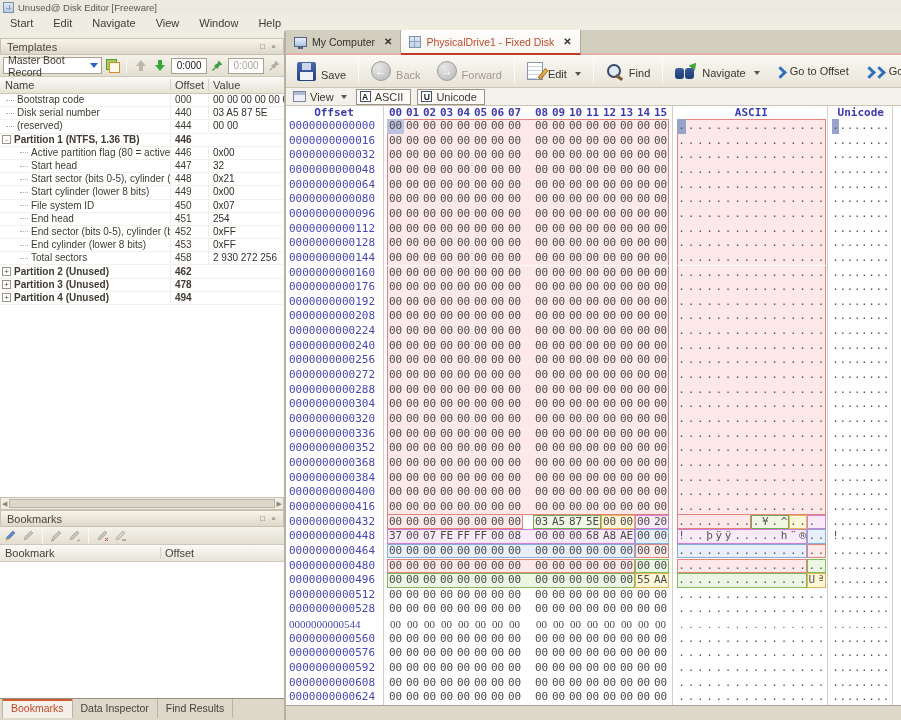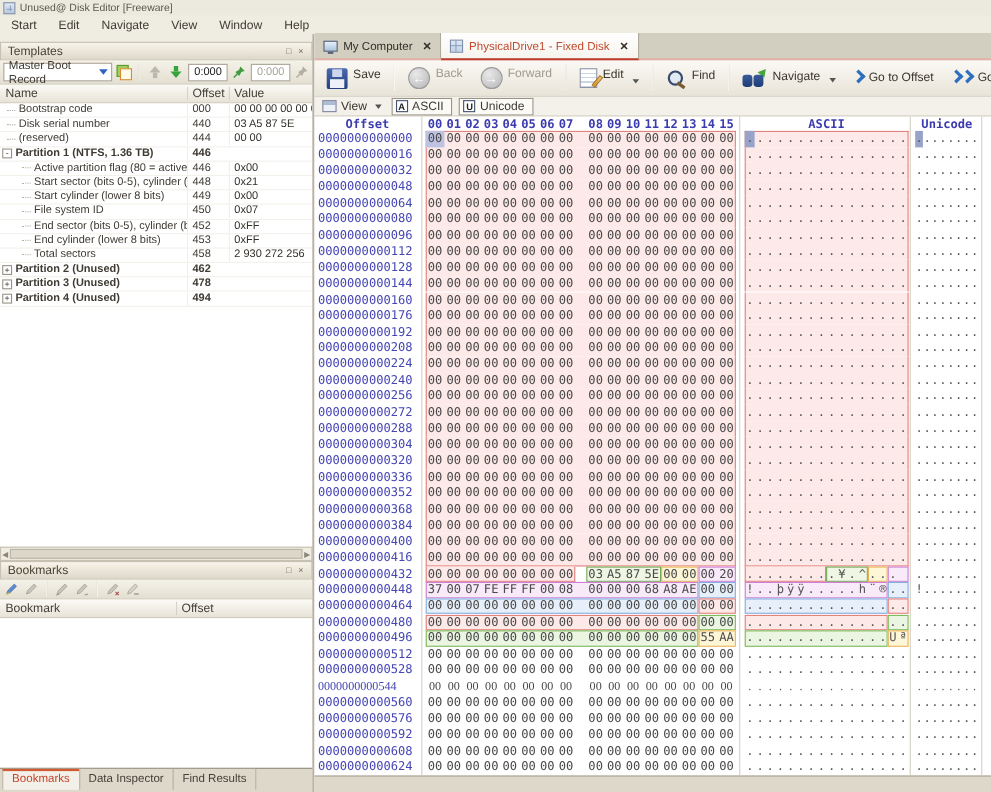--- a/index.html
+++ b/index.html
@@ -91,21 +91,21 @@
   .dtab .close{font-weight:bold;color:#33302a;margin-left:4px;font-size:10px}
   .comp-ic{width:13px;height:10px;border:1px solid #55617c;background:linear-gradient(#e8f0fa,#aac4e0);position:relative;flex:none}
   .comp-ic::after{content:"";position:absolute;left:3px;bottom:-3px;width:5px;height:2px;background:#55617c}
   .grid-ic{width:12px;height:12px;border:1px solid #7d8fae;background:
      linear-gradient(#8fa3c0,#8fa3c0) 0 4px/10px 1px no-repeat,
      linear-gradient(#8fa3c0,#8fa3c0) 4px 0/1px 10px no-repeat,
      linear-gradient(#dfe7f2,#c3d2e6);flex:none}
 
   .toolbar1{position:absolute;top:25px;left:0;right:0;height:33px;display:flex;align-items:center;
     background:linear-gradient(#fbf9f4,#e8e4d8);border-bottom:1px solid #cbc6b8;padding:0 4px;gap:2px}
-  .tbtn{display:flex;align-items:flex-start;gap:5px;padding:3px 7px;color:#3a362e;white-space:nowrap}
+  .tbtn{display:flex;align-items:flex-end;gap:5px;padding:3px 7px;color:#3a362e;white-space:nowrap}
   .tbtn.disabled{color:#a09a8e}
   .tb1-sep{width:1px;height:24px;background:#c9c4b6;border-right:1px solid #fdfcf8;margin:0 3px}
   .dd-arrow{width:0;height:0;border-left:3.5px solid transparent;border-right:3.5px solid transparent;
     border-top:4px solid #555;margin-left:3px;align-self:flex-end;margin-bottom:4px}
   .save-ic{width:19px;height:19px;background:linear-gradient(#4a6ab0,#26407e);border-radius:2px;position:relative;flex:none}
   .save-ic::before{content:"";position:absolute;top:1px;left:5px;width:9px;height:7px;background:#cdd6ea}
   .save-ic::after{content:"";position:absolute;bottom:1px;left:3px;width:13px;height:8px;background:#eef2f8}
   .nav-circle{width:20px;height:20px;border-radius:50%;background:radial-gradient(circle at 35% 30%,#e9e9e9,#b5b5b5);
     border:1px solid #9c9c9c;color:#fff;display:flex;align-items:center;justify-content:center;
     font-size:12px;font-weight:bold;flex:none}
@@ -257,20 +257,29 @@
           <span class="dash"></span>
           <span class="t-label">Active partition flag (80 = active)</span>
         </span>
         <span class="t-off">446</span>
         <span class="t-val">0x00</span>
       </div>
       <div class="t-row">
         <span class="t-name">
           <span class="indent lvl1"></span>
           <span class="dash"></span>
+          <span class="t-label">Start head</span>
+        </span>
+        <span class="t-off">447</span>
+        <span class="t-val">32</span>
+      </div>
+      <div class="t-row">
+        <span class="t-name">
+          <span class="indent lvl1"></span>
+          <span class="dash"></span>
           <span class="t-label">Start sector (bits 0-5), cylinder (bit...</span>
         </span>
         <span class="t-off">448</span>
         <span class="t-val">0x21</span>
       </div>
       <div class="t-row">
         <span class="t-name">
           <span class="indent lvl1"></span>
           <span class="dash"></span>
           <span class="t-label">Start cylinder (lower 8 bits)</span>
@@ -279,20 +288,29 @@
         <span class="t-val">0x00</span>
       </div>
       <div class="t-row">
         <span class="t-name">
           <span class="indent lvl1"></span>
           <span class="dash"></span>
           <span class="t-label">File system ID</span>
         </span>
         <span class="t-off">450</span>
         <span class="t-val">0x07</span>
+      </div>
+      <div class="t-row">
+        <span class="t-name">
+          <span class="indent lvl1"></span>
+          <span class="dash"></span>
+          <span class="t-label">End head</span>
+        </span>
+        <span class="t-off">451</span>
+        <span class="t-val">254</span>
       </div>
       <div class="t-row">
         <span class="t-name">
           <span class="indent lvl1"></span>
           <span class="dash"></span>
           <span class="t-label">End sector (bits 0-5), cylinder (bits...</span>
         </span>
         <span class="t-off">452</span>
         <span class="t-val">0xFF</span>
       </div>

